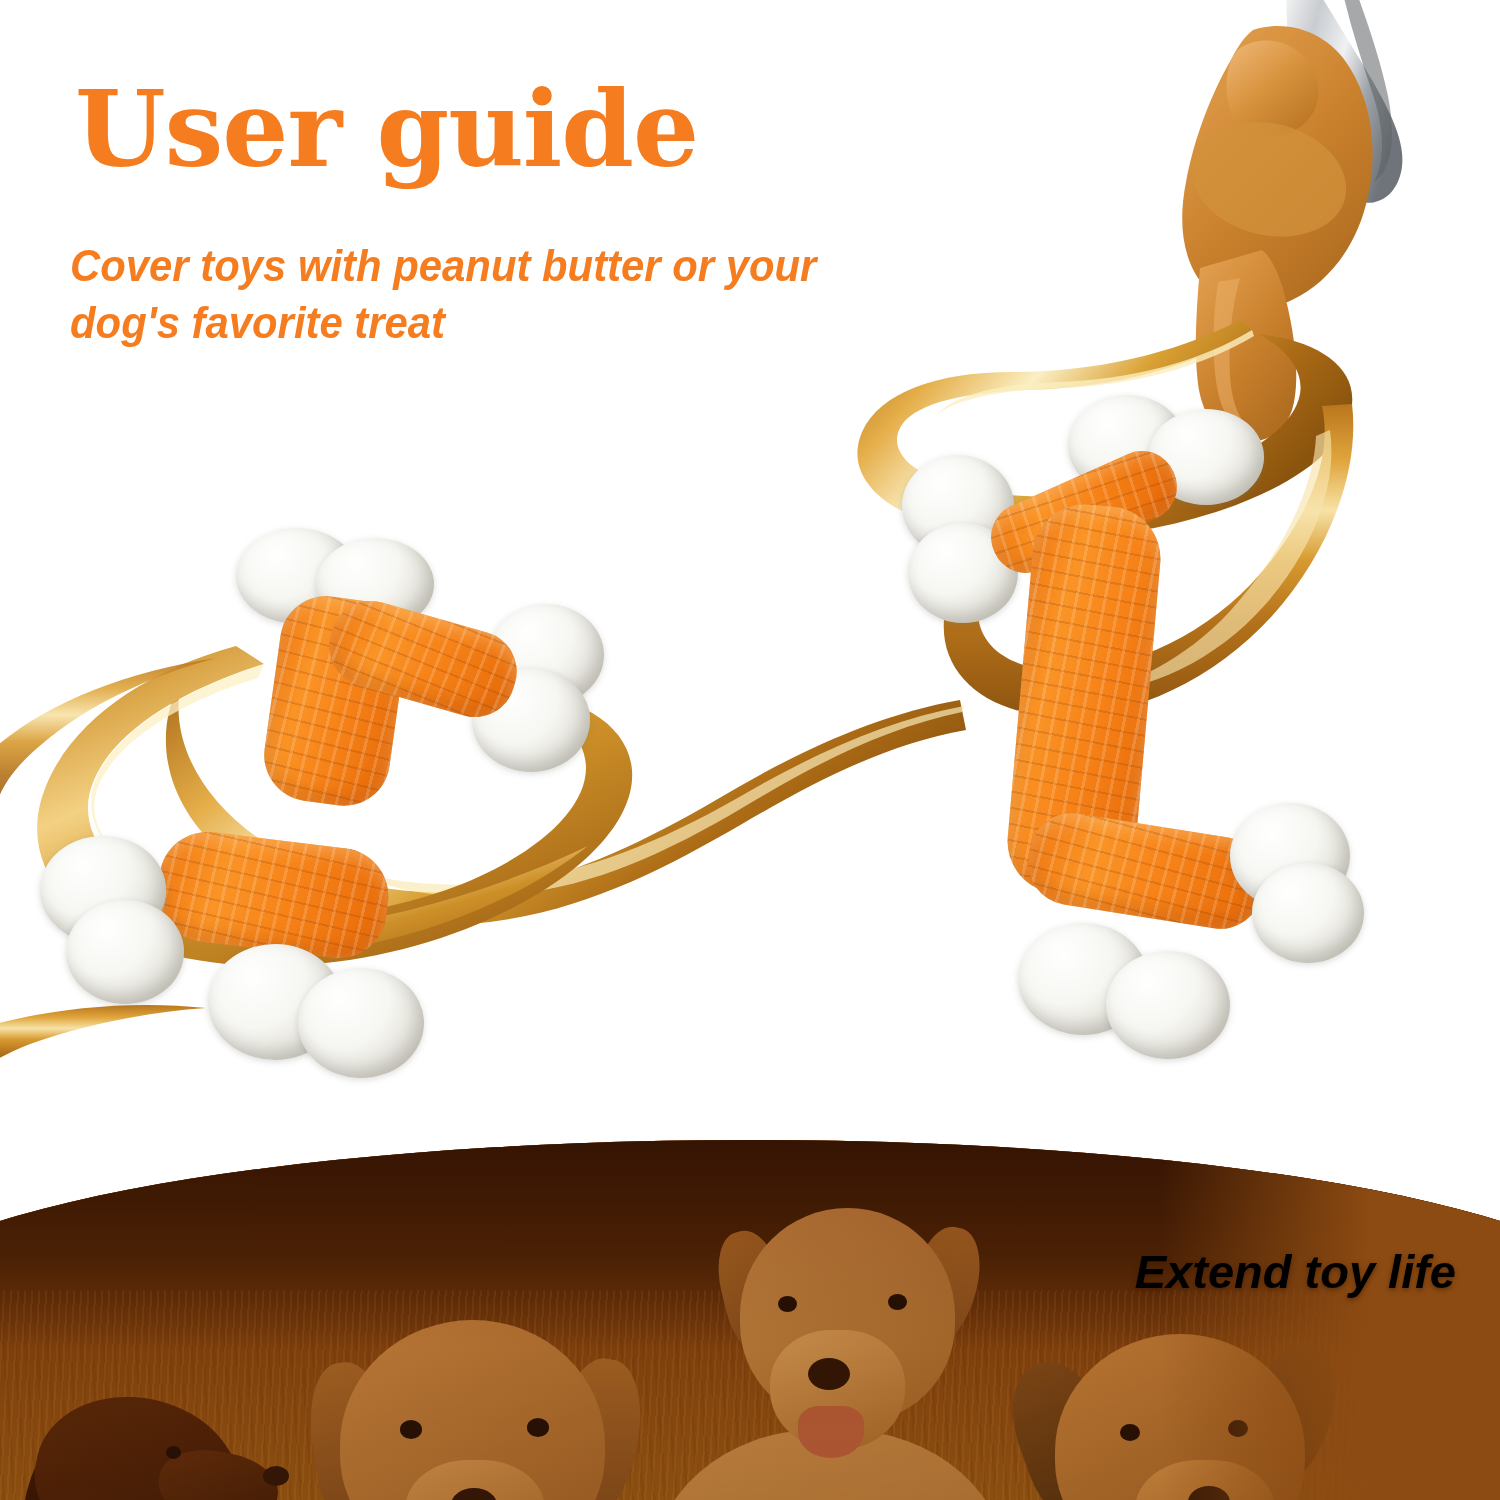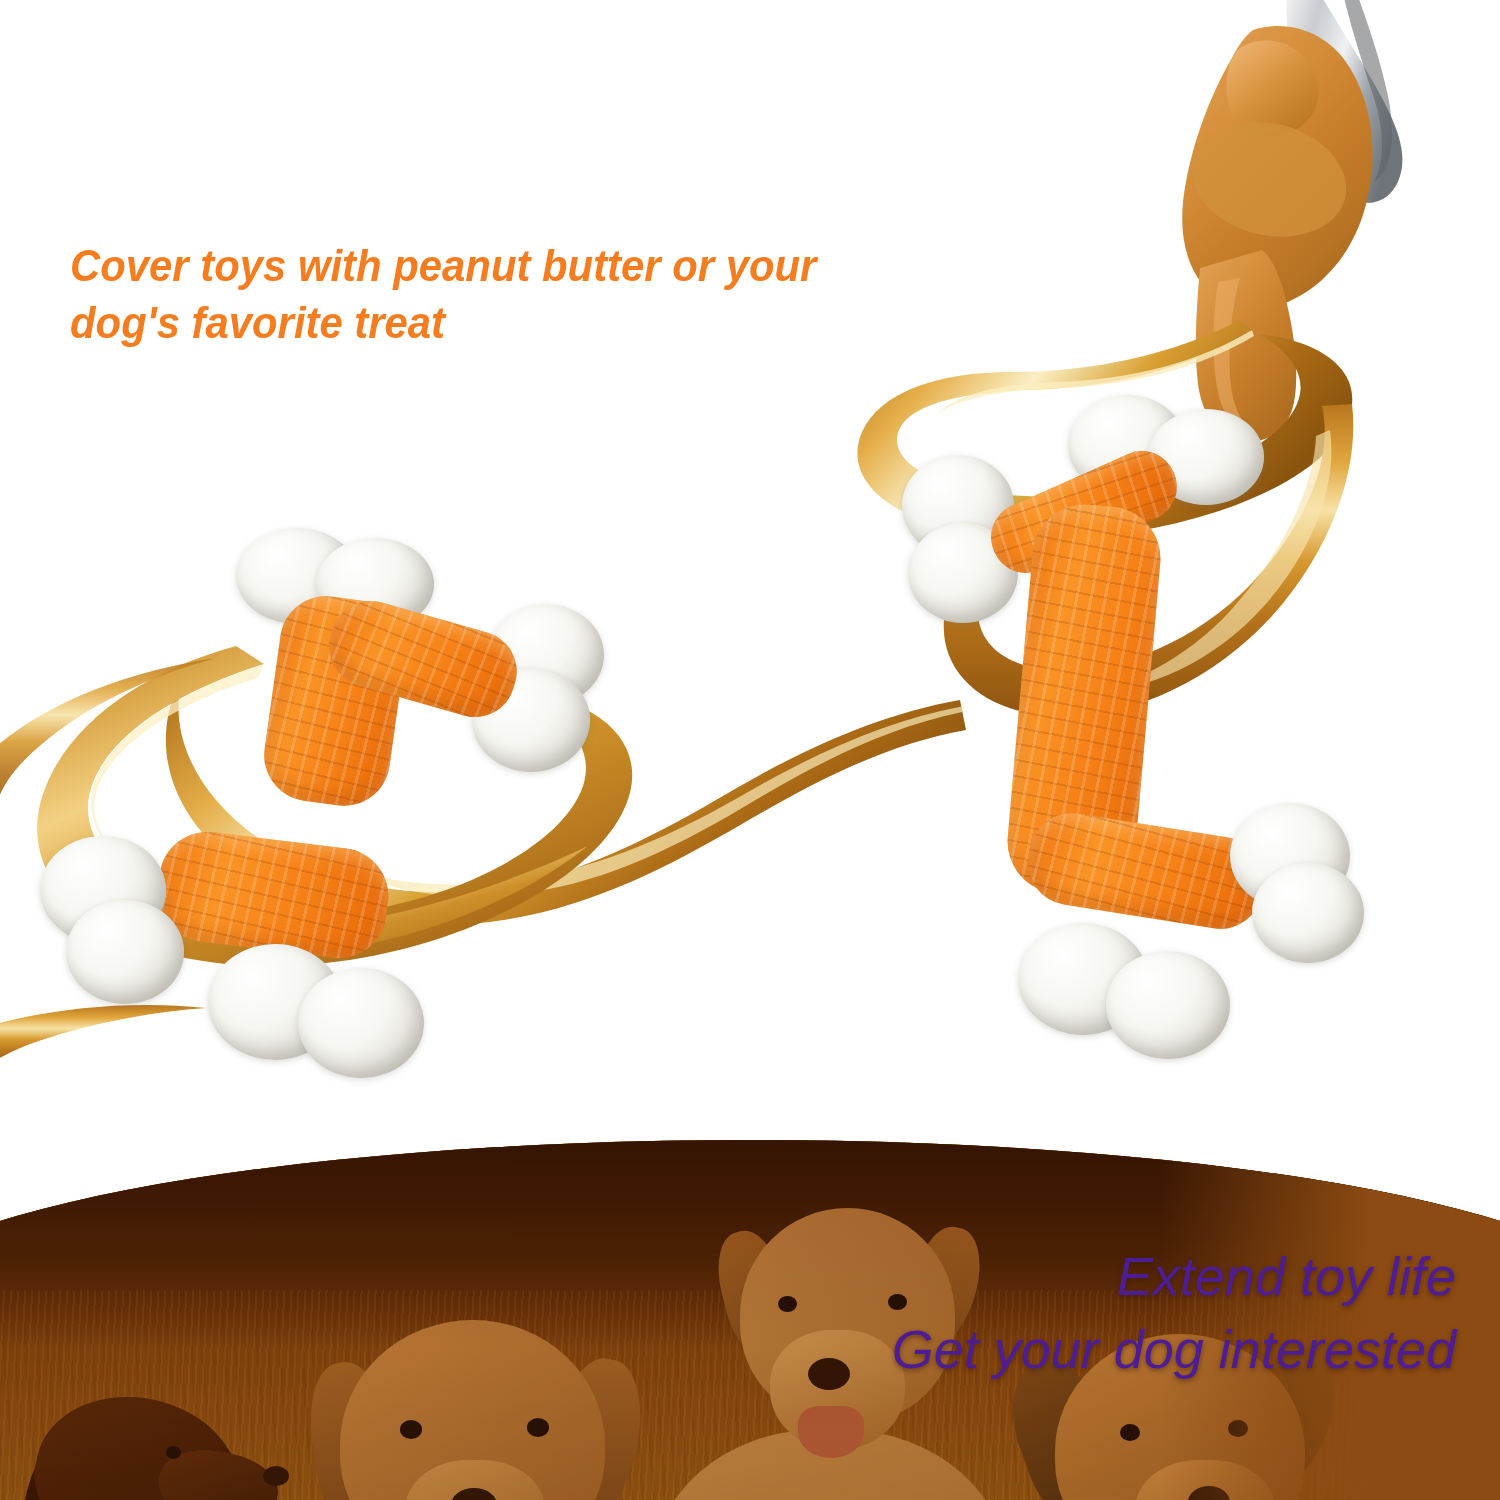--- a/index.html
+++ b/index.html
@@ -124,22 +124,22 @@
   }
   .right-solid{
     position:absolute;right:0;top:0;width:470px;height:100%;
     background:linear-gradient(270deg,#8C4B12 0%,#8C4B12 55%,rgba(140,75,18,0) 100%);
   }
 
   
   .bullets{position:absolute;right:44px;top:1240px;width:760px;text-align:right;}
   .bullet{
     font-family:"Liberation Sans",sans-serif;
-    font-weight:normal;font-style:italic;
-    color:#4c1d95;font-size:54px;line-height:1.35;
+    font-weight:bold;font-style:italic;
+    color:#000000;font-size:47px;line-height:1.35;
     text-shadow:0 2px 5px rgba(60,25,0,.55);
     white-space:nowrap;
   }
 
   
   .art{position:absolute;left:0;top:0;width:1500px;height:1500px;pointer-events:none;}
 
   
   .bone{position:absolute;}
   .knob{
@@ -306,20 +306,21 @@
     <div class="shaft" style="left:288px;top:96px;width:190px;height:86px;border-radius:40px;transform:rotate(16deg);"></div>
 
     <div class="shaft" style="left:118px;top:320px;width:230px;height:110px;border-radius:48px;transform:rotate(7deg);"></div>
 
     <div class="knob" style="left:0px;  top:316px;width:126px;height:108px;"></div>
     <div class="knob" style="left:26px; top:380px;width:118px;height:104px;"></div>
     <div class="knob" style="left:168px;top:424px;width:134px;height:116px;"></div>
     <div class="knob" style="left:258px;top:448px;width:126px;height:110px;"></div>
   </div>
 
+  <div class="headline">User guide</div>
   <div class="subline">Cover toys with peanut butter or your dog's favorite treat</div>
 
   <div class="photo-panel">
     <div class="photo-inner">
       <div class="ground"></div>
       <div class="tree-dark"></div>
       <div class="grass"></div>
 
       <div class="dog" id="dog1">
         <div class="ear"></div>
@@ -359,16 +360,15 @@
           <div class="nose"></div>
       </div>
 
       <div class="sepia-wash"></div>
       <div class="right-solid"></div>
     </div>
   </div>
 
   <div class="bullets">
     <div class="bullet">Extend toy life</div>
-    <div class="bullet">Get your dog interested</div>
   </div>
 
 </div>
 
 </body></html>

